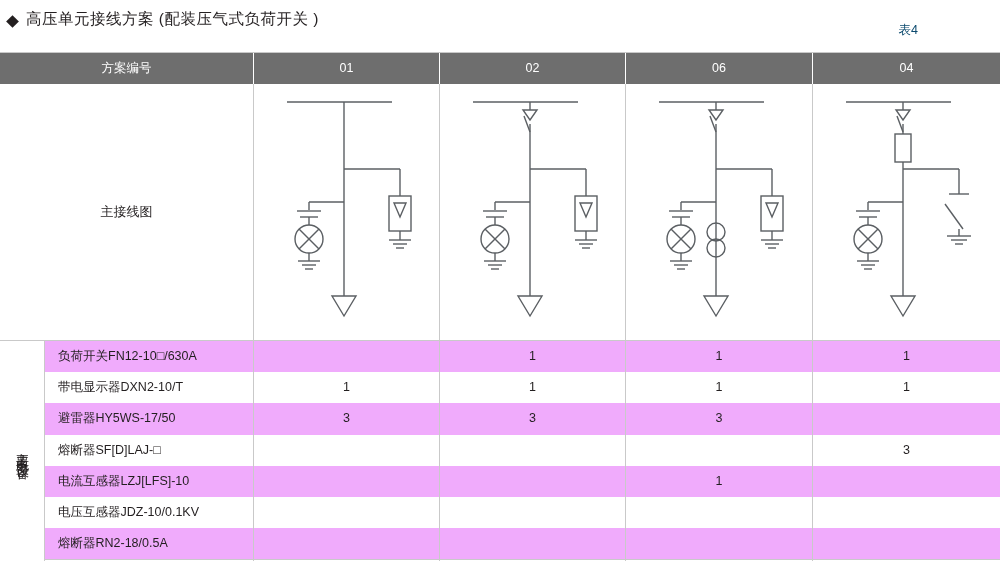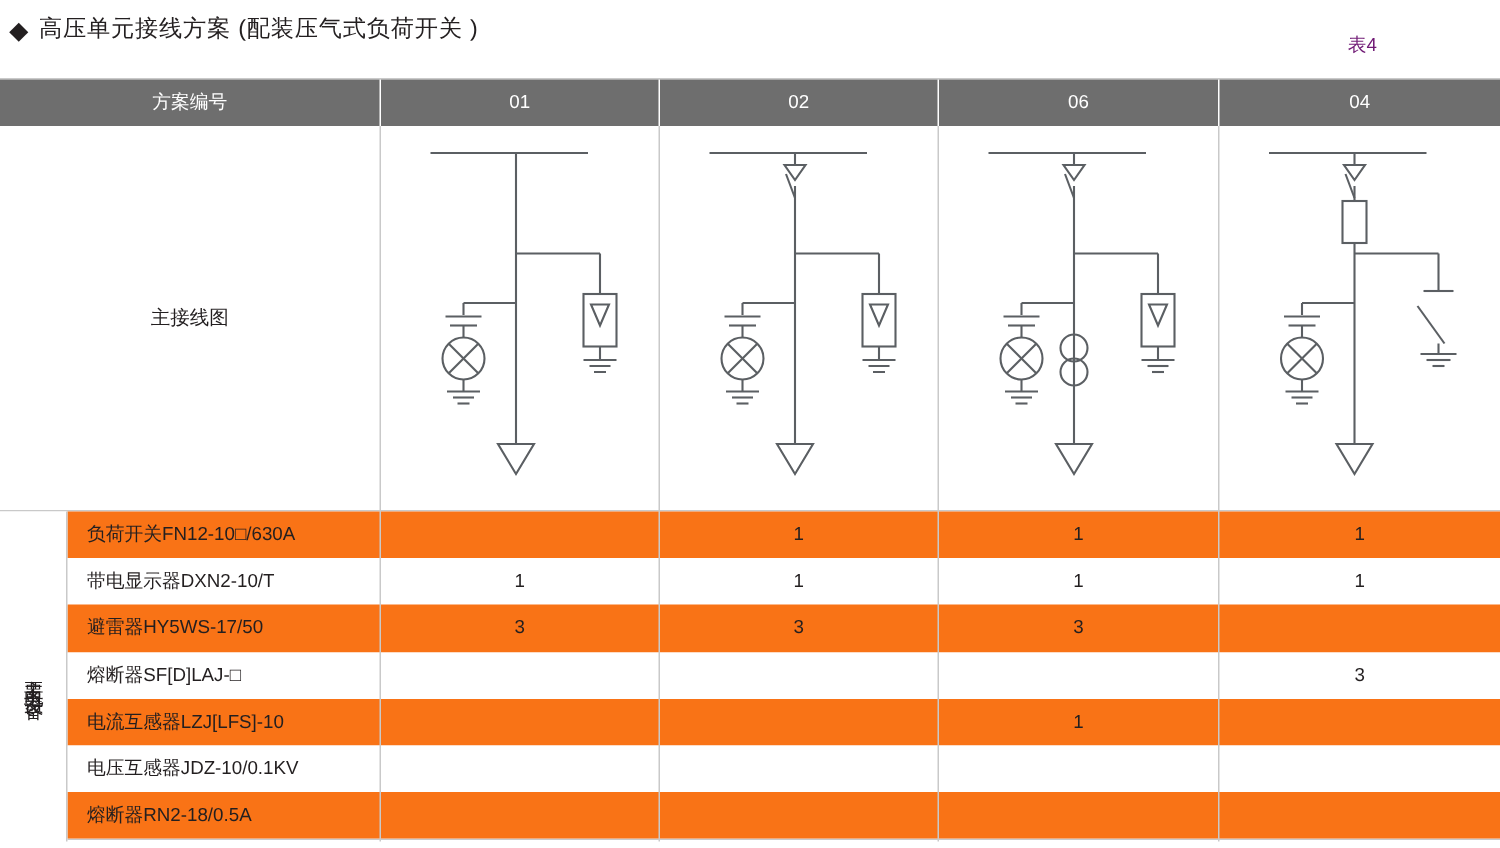--- a/index.html
+++ b/index.html
@@ -33,21 +33,21 @@
     position: absolute;
     left: 26px; top: 9px;
     font-size: 15.5px;
     letter-spacing: .5px;
     white-space: nowrap;
   }
   .table-label {
     position: absolute;
     right: 2px; top: 22px;
     font-size: 12.5px;
-    color: #701a75;
+    color: #0c4a6e;
     white-space: nowrap;
   }
 
   
   .table {
     position: absolute;
     left: 0; top: 52px;
     width: 1000px;
     height: 508px;
     border-top: 1px solid #c9c9c9;
@@ -128,21 +128,21 @@
     font-size: 13px;
     letter-spacing: 3px;
     line-height: 1;
   }
   .erow {
     position: absolute;
     left: 45px;
     width: 955px;
     height: 31.2px;
   }
-  .erow.odd  { background: #f97316; }
+  .erow.odd  { background: #f0abfc; }
   .erow.even { background: #ffffff; }
   .erow .name {
     position: absolute;
     left: 13px; top: 0;
     height: 31.2px;
     line-height: 31.2px;
     font-size: 12.5px;
     white-space: nowrap;
   }
   .erow .val {

